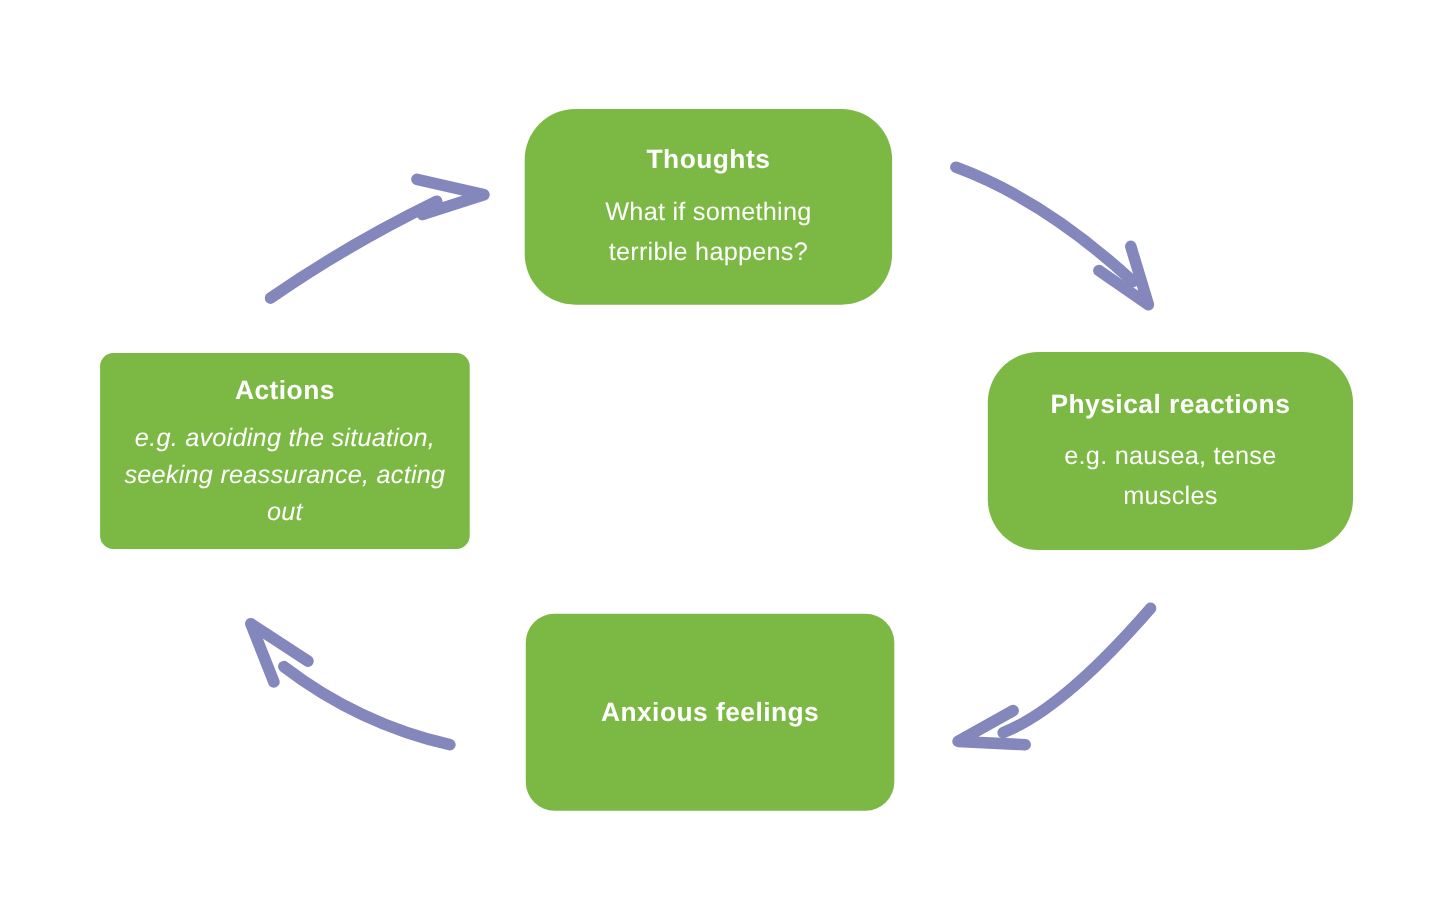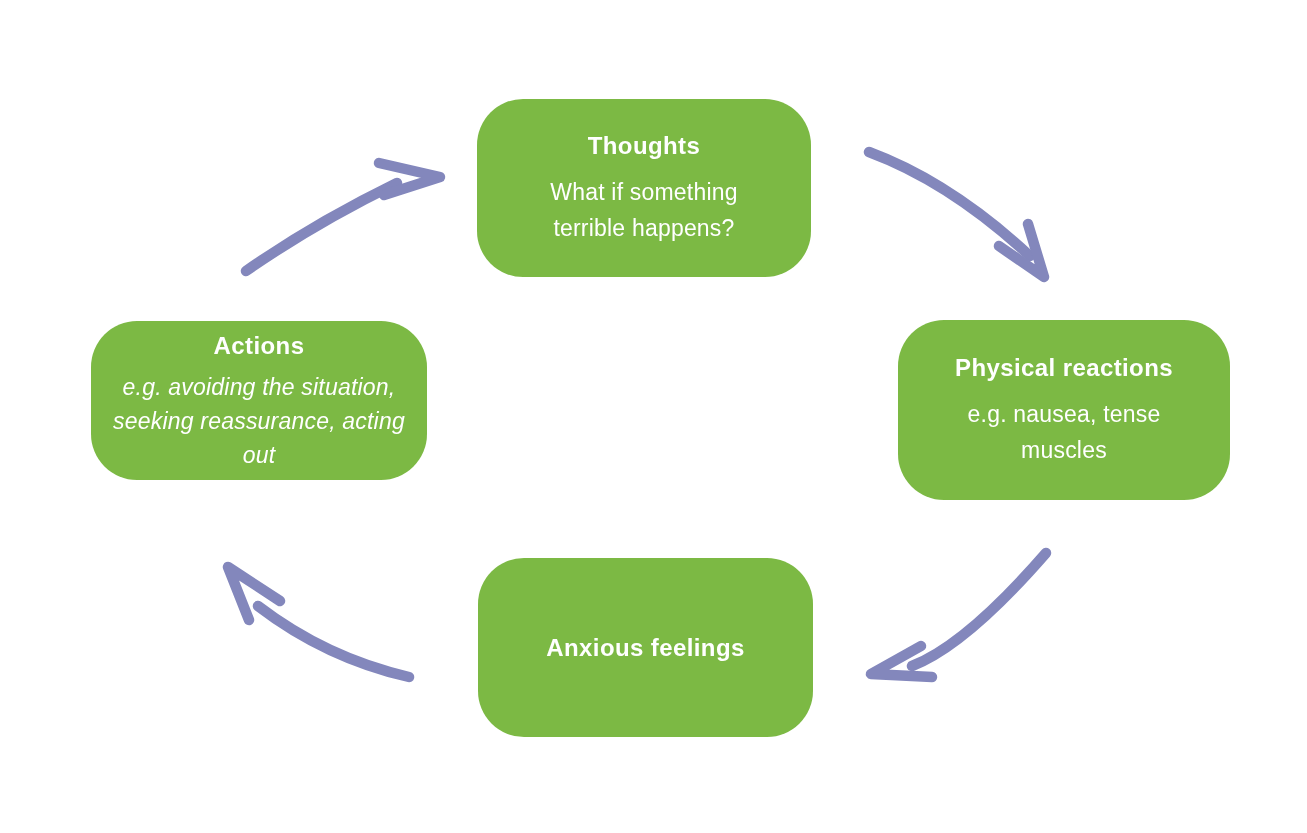--- a/index.html
+++ b/index.html
@@ -43,22 +43,22 @@
     line-height: 30px;
   }
   .node-body {
     font-size: 23px;
     font-weight: 400;
     letter-spacing: 0.2px;
     line-height: 36px;
   }
   .node-thoughts  { left: 477px; top: 99px;  width: 334px; height: 178px; padding: 0 40px; }
   .node-physical  { left: 898px; top: 320px; width: 332px; height: 180px; padding: 0 36px; }
-  .node-anxious   { left: 478px; top: 558px; width: 335px; height: 179px; padding: 0 30px; }
-  .node-actions   { left: 91px;  top: 321px; width: 336px; height: 159px; padding: 15px 22px; }
+  .node-anxious   { left: 478px; top: 558px; width: 335px; height: 179px; padding: 0 30px; border-radius: 26px; }
+  .node-actions   { left: 91px;  top: 321px; width: 336px; height: 178px; padding: 15px 22px; border-radius: 12px; }
   .node-actions .node-title { margin-top: 2px; }
   .node-actions { gap: 9px; }
   .node-actions .node-body { line-height: 34px; font-style: italic; }
 </style>
 </head>
 <body>
 
 <div class="canvas">
 
   <svg class="arrow-layer" viewBox="0 0 1307 833" xmlns="http://www.w3.org/2000/svg">

